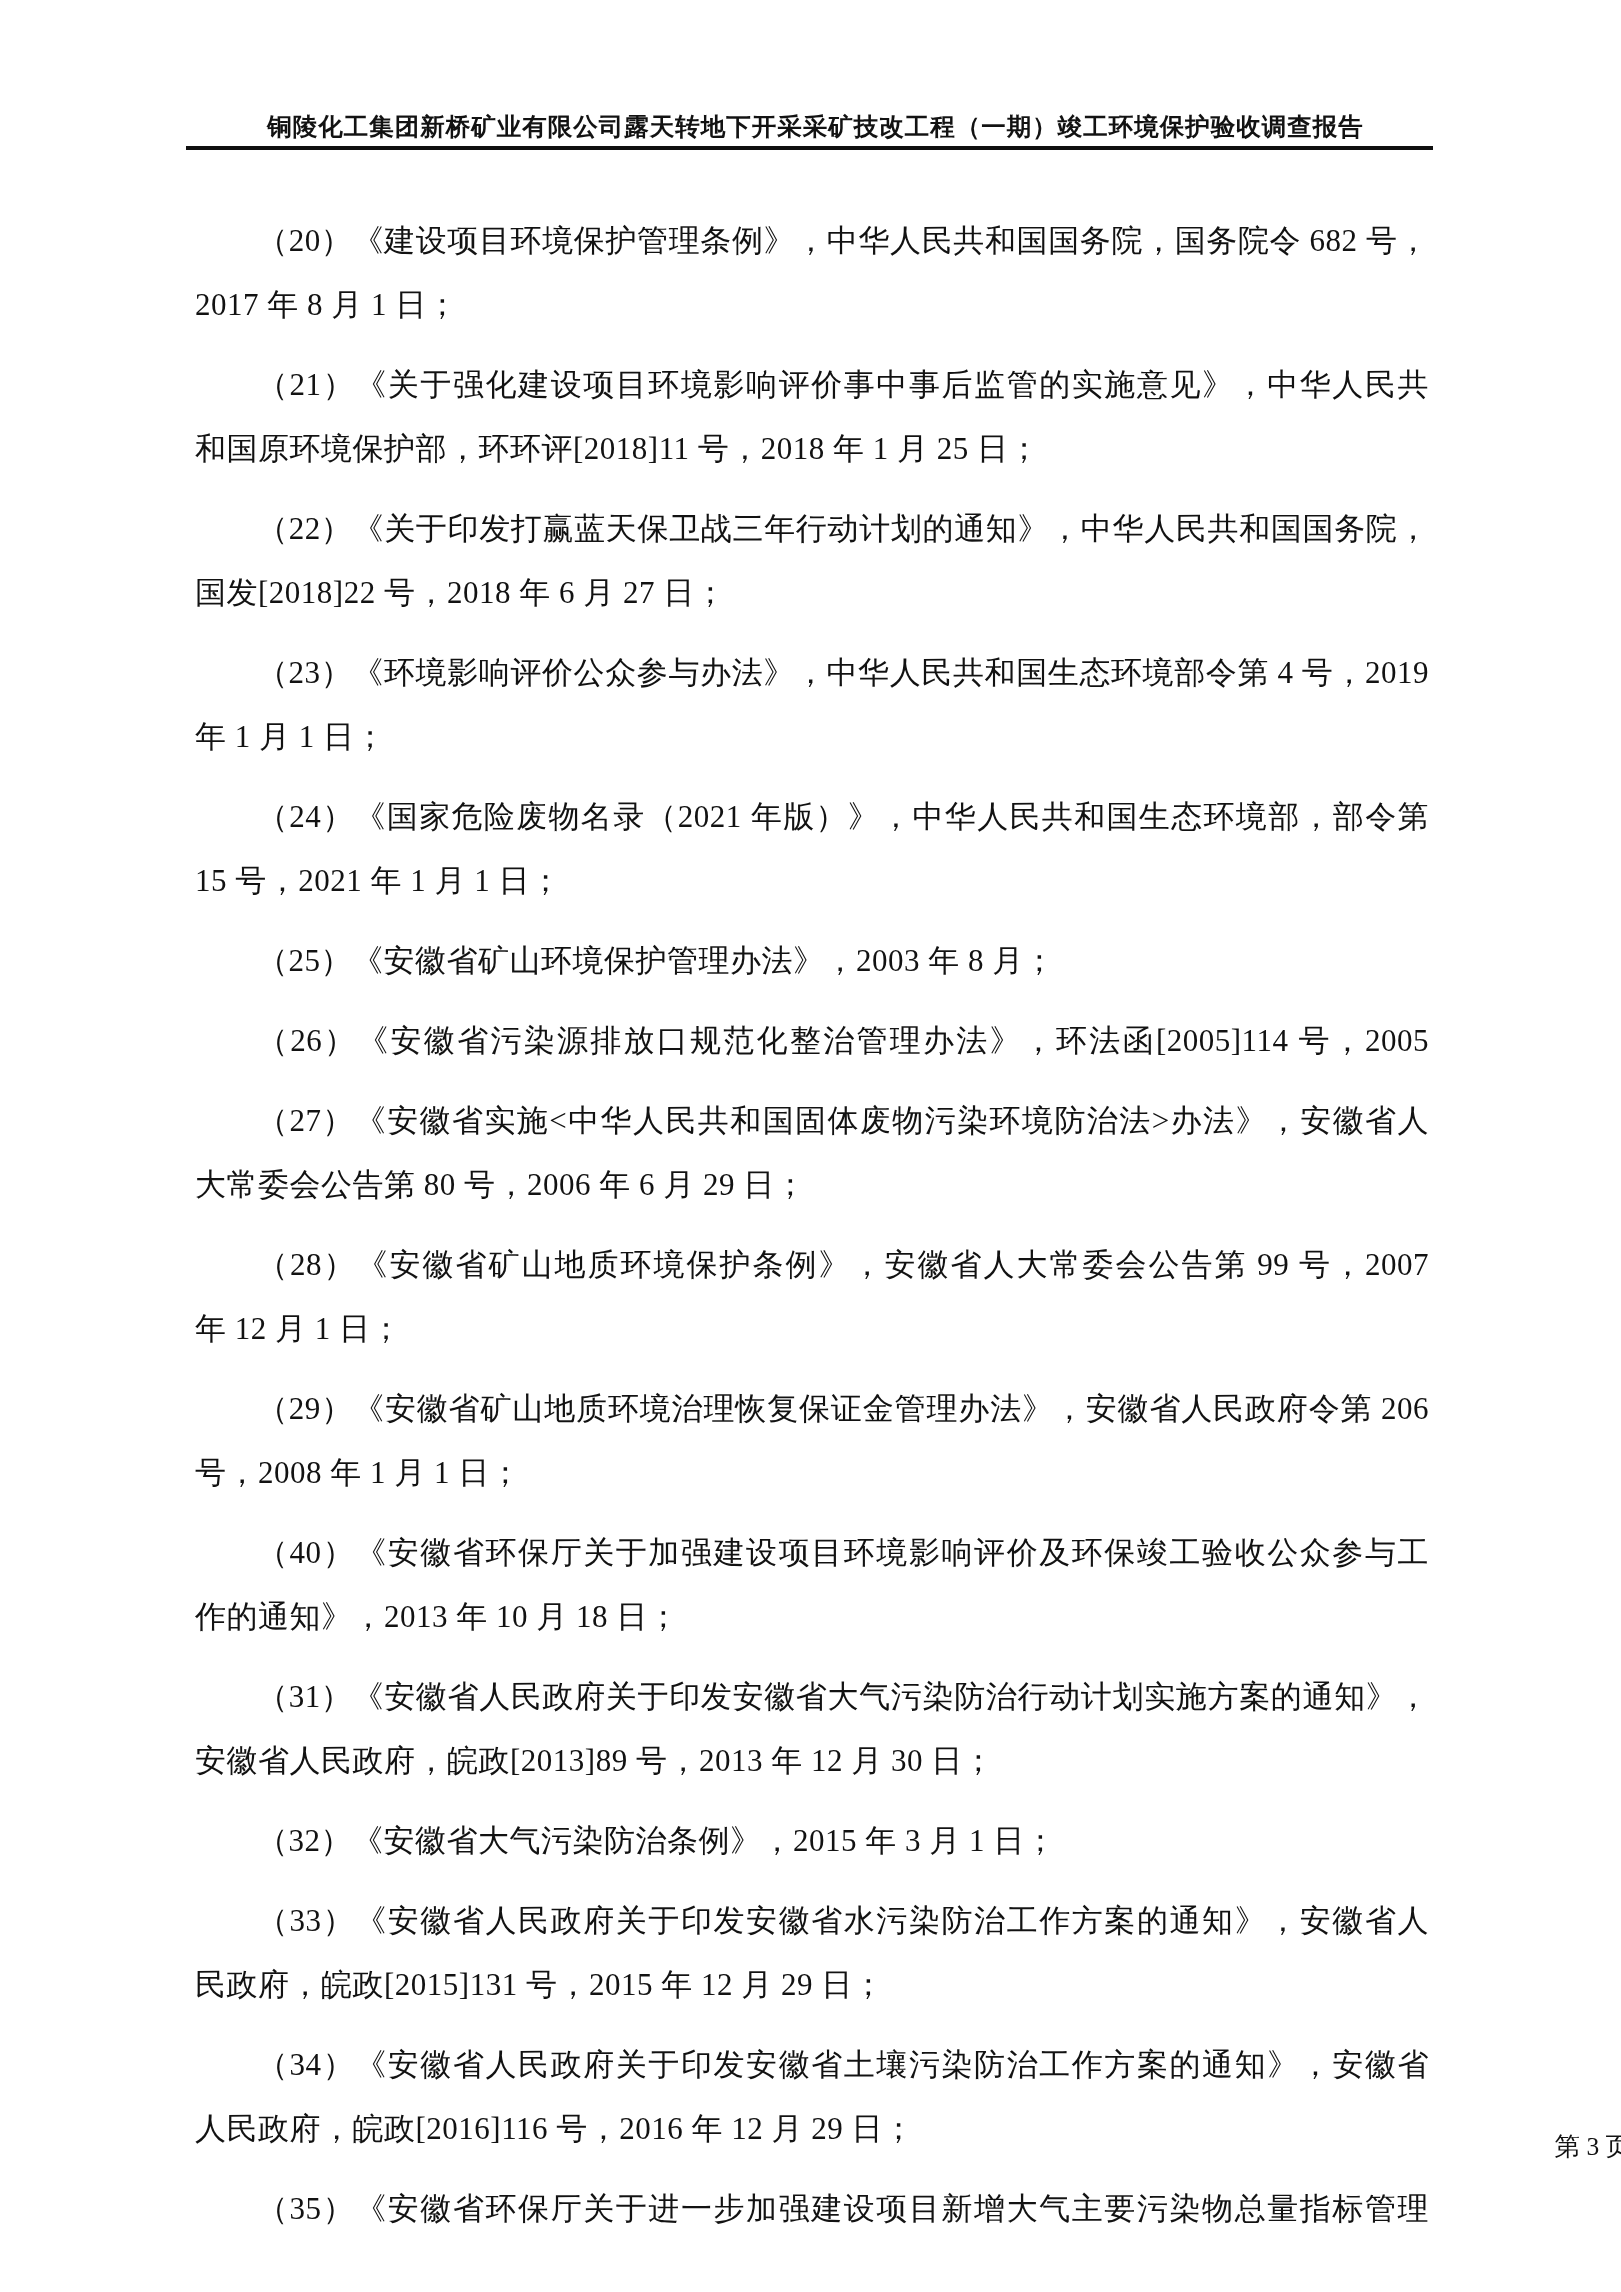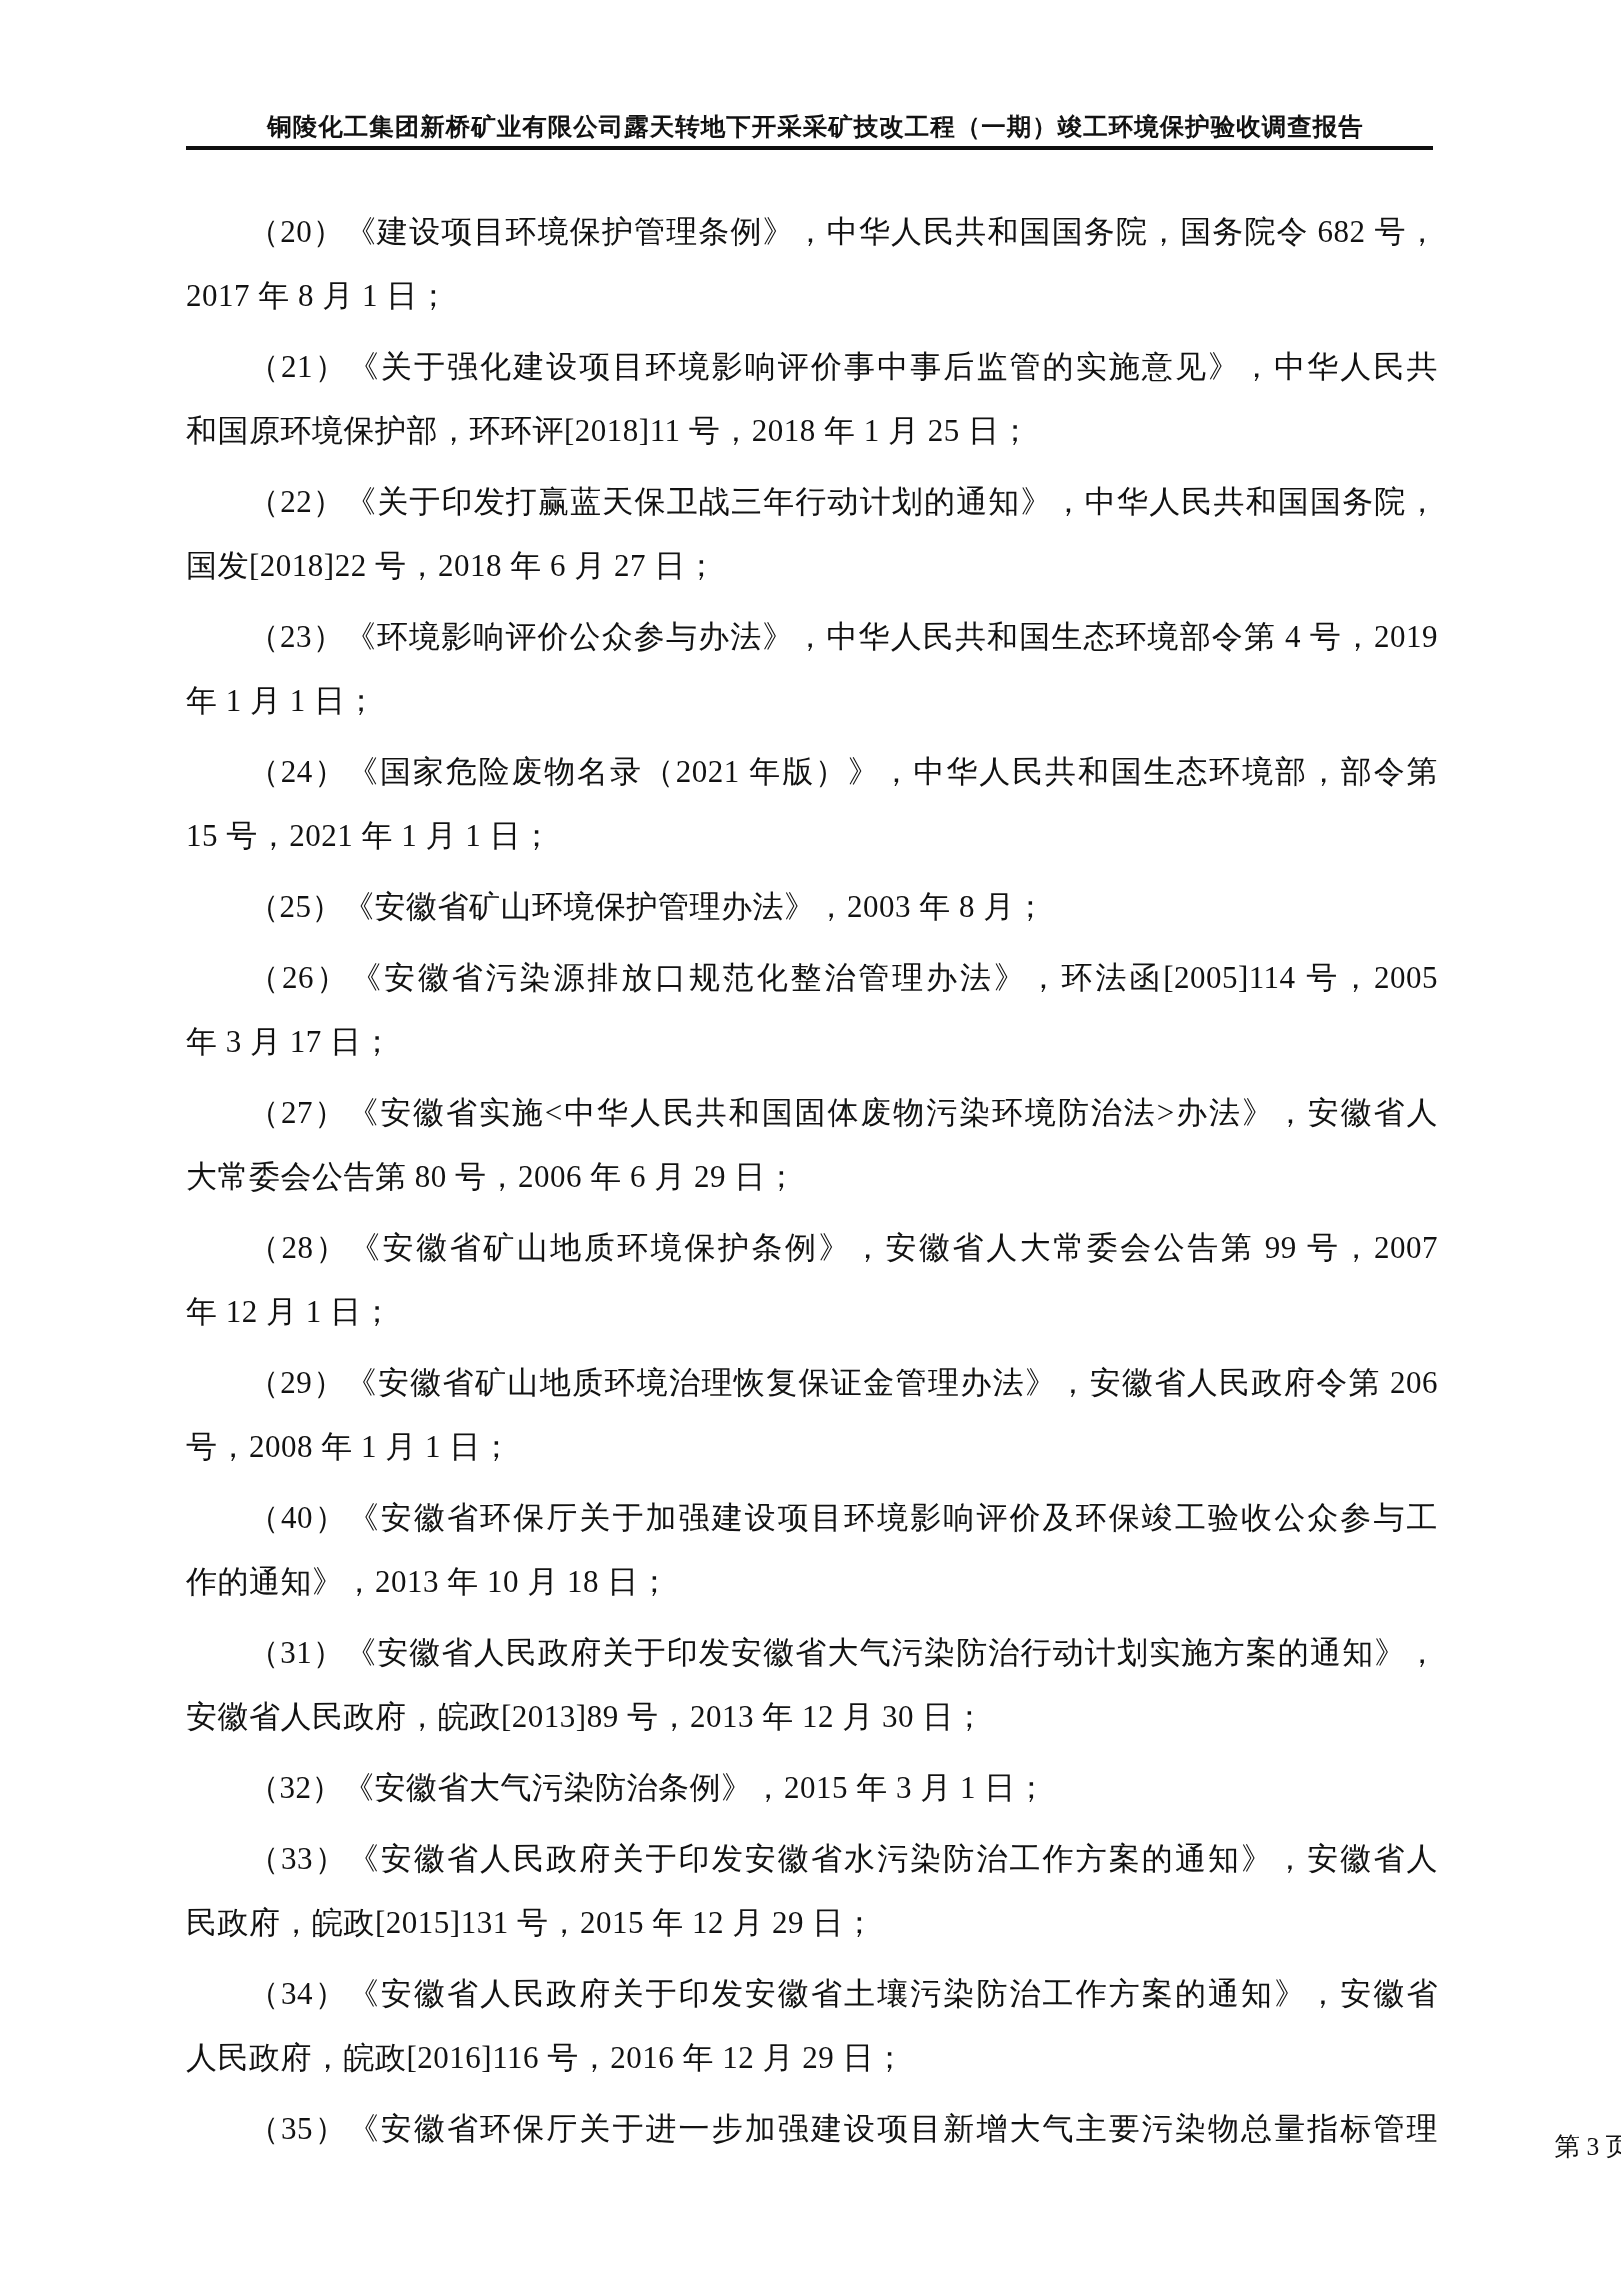--- a/index.html
+++ b/index.html
@@ -44,21 +44,21 @@
     background: #101010;
   }
   .body-text {
     position: absolute;
     left: 179px;
     top: 193px;
     width: 1266px;
     font-size: 31px;
     line-height: 64px;
   }
-  .para { margin: 7px; padding: 0; }
+  .para { margin: 16px; padding: 0; }
   .line {
     height: 64px;
     overflow: hidden;
     text-align: left;
     letter-spacing: 0.5px;
   }
   .line.first { text-indent: 2em; }
   .line.fill {
     text-align: justify;
     text-align-last: justify;
@@ -101,21 +101,20 @@
       </div>
       <div class="para">
         <div class="line first fill">（24）《国家危险废物名录（2021 年版）》，中华人民共和国生态环境部，部令第</div>
         <div class="line cont">15 号，2021 年 1 月 1 日；</div>
       </div>
       <div class="para">
         <div class="line first">（25）《安徽省矿山环境保护管理办法》，2003 年 8 月；</div>
       </div>
       <div class="para">
         <div class="line first fill">（26）《安徽省污染源排放口规范化整治管理办法》，环法函[2005]114 号，2005</div>
-        <div class="line cont">年 3 月 17 日；</div>
       </div>
       <div class="para">
         <div class="line first fill">（27）《安徽省实施&lt;中华人民共和国固体废物污染环境防治法&gt;办法》，安徽省人</div>
         <div class="line cont">大常委会公告第 80 号，2006 年 6 月 29 日；</div>
       </div>
       <div class="para">
         <div class="line first fill">（28）《安徽省矿山地质环境保护条例》，安徽省人大常委会公告第 99 号，2007</div>
         <div class="line cont">年 12 月 1 日；</div>
       </div>
       <div class="para">

